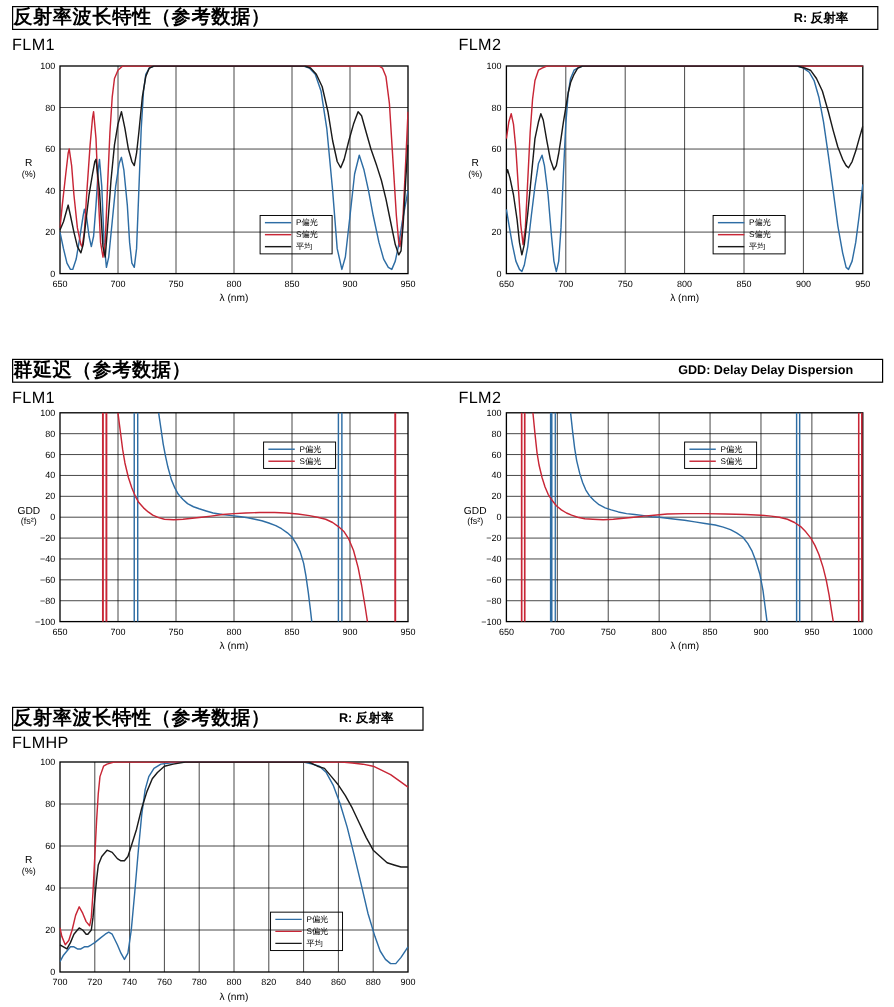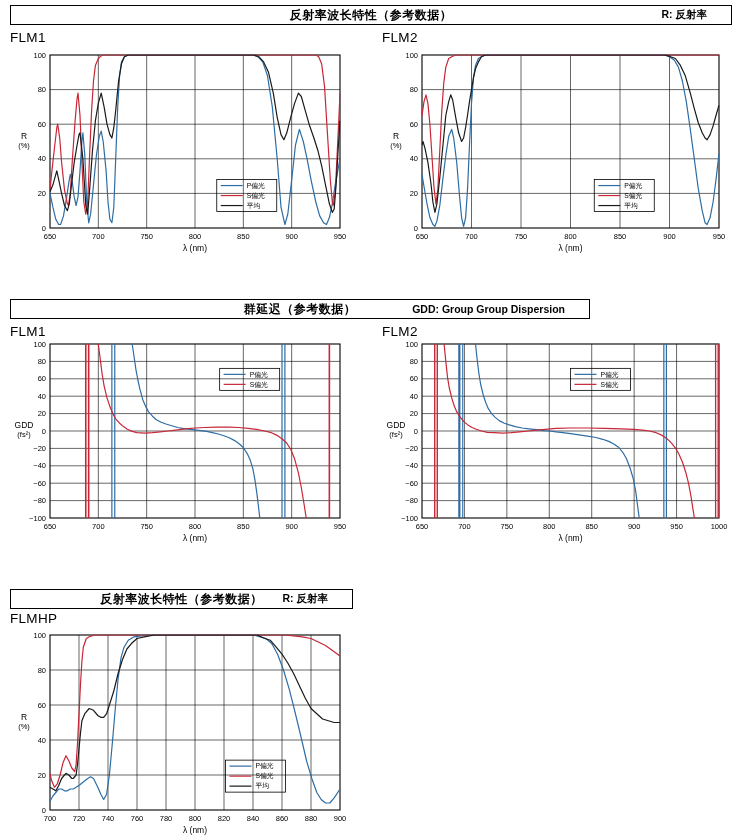--- a/index.html
+++ b/index.html
@@ -1,20 +1,20 @@
 <!DOCTYPE html>
 <html><head>
 <meta charset="utf-8">
 <style>
   html,body{margin:0;padding:0;background:#fff;}
   .page{position:relative;width:745px;height:839px;background:#ffffff;
         font-family:"Liberation Sans",sans-serif;color:#000;overflow:hidden;}
   .hbar{position:absolute;height:20px;border:1.2px solid #000;background:#fff;box-sizing:border-box;}
   .htitle{position:absolute;left:0;right:0;top:50%;transform:translateY(-50%);
-          text-align:center;font-weight:bold;font-size:12px;letter-spacing:.5px;}
+          font-weight:bold;font-size:16px;letter-spacing:.5px;}
   .hright{position:absolute;right:24px;top:50%;transform:translateY(-50%);
           font-weight:bold;font-size:10.5px;}
   .ctitle{position:absolute;font-weight:normal;font-size:13.5px;letter-spacing:.3px;}
   svg.chart{position:absolute;overflow:visible;}
 </style>
 </head>
 <body>
 
 <div class="page">
 
@@ -104,23 +104,23 @@
       <polyline points="40.0,95.0 41.0,91.5 43.0,98.4 45.9,112.3 48.9,133.0 50.9,152.0 52.9,162.4 54.9,153.8 57.8,127.8 60.8,96.7 63.8,65.5 66.7,51.7 68.7,44.8 70.7,50.0 73.7,67.3 76.6,82.8 79.6,91.5 81.6,88.0 83.6,77.7 85.5,65.5 87.5,51.7 89.5,39.6 91.5,27.5 93.5,18.8 96.4,11.9 99.4,6.7 103.4,5.0 282.5,5.0 288.5,6.7 293.4,8.5 298.4,15.4 303.3,25.8 308.3,43.1 312.3,58.6 316.2,72.5 320.2,82.8 323.1,88.0 325.1,89.8 328.1,84.6 331.1,75.9 334.0,65.5 337.0,55.2" fill="none" stroke="#1a1a1a" stroke-width="1.2" stroke-linejoin="round" clip-path="url(#clip1)"></polyline>
       <rect x="212.26" y="129.56" width="60" height="32" fill="none" stroke="#000000" stroke-width="0.8"></rect>
       <line x1="216.26" y1="135.56" x2="238.26" y2="135.56" stroke="#2e6da4" stroke-width="1.2"></line>
       <text x="242.26" y="137.86" font-size="6.8" fill="#000000">P偏光</text>
       <line x1="216.26" y1="145.56" x2="238.26" y2="145.56" stroke="#c82636" stroke-width="1.2"></line>
       <text x="242.26" y="147.86" font-size="6.8" fill="#000000">S偏光</text>
       <line x1="216.26" y1="155.56" x2="238.26" y2="155.56" stroke="#1a1a1a" stroke-width="1.2"></line>
       <text x="242.26" y="157.86" font-size="6.8" fill="#000000">平均</text>
     </svg>
 
-  <div class="hbar" style="top:299px;left:10px;width:580px;">
+  <div class="hbar" style="top:299px;left:10px;width:726px;">
     <span class="htitle">群延迟（参考数据）</span>
-    <span class="hright">GDD: Group Group Dispersion</span>
+    <span class="hright">GDD: Delay Delay Dispersion</span>
   </div>
   <div class="ctitle" style="left:10px;top:324px;">FLM1</div>
   <div class="ctitle" style="left:382px;top:324px;">FLM2</div>
   <svg class="chart" style="left:10px;top:339px;" width="342" height="209" viewBox="0 0 342 209">
       <line x1="88.33333333333333" y1="5" x2="88.33333333333333" y2="179" stroke="#000000" stroke-width="0.6"></line>
       <line x1="136.66666666666666" y1="5" x2="136.66666666666666" y2="179" stroke="#000000" stroke-width="0.6"></line>
       <line x1="185" y1="5" x2="185" y2="179" stroke="#000000" stroke-width="0.6"></line>
       <line x1="233.33333333333331" y1="5" x2="233.33333333333331" y2="179" stroke="#000000" stroke-width="0.6"></line>
       <line x1="281.6666666666667" y1="5" x2="281.6666666666667" y2="179" stroke="#000000" stroke-width="0.6"></line>
       <line x1="40" y1="161.6" x2="330" y2="161.6" stroke="#000000" stroke-width="0.6"></line>

